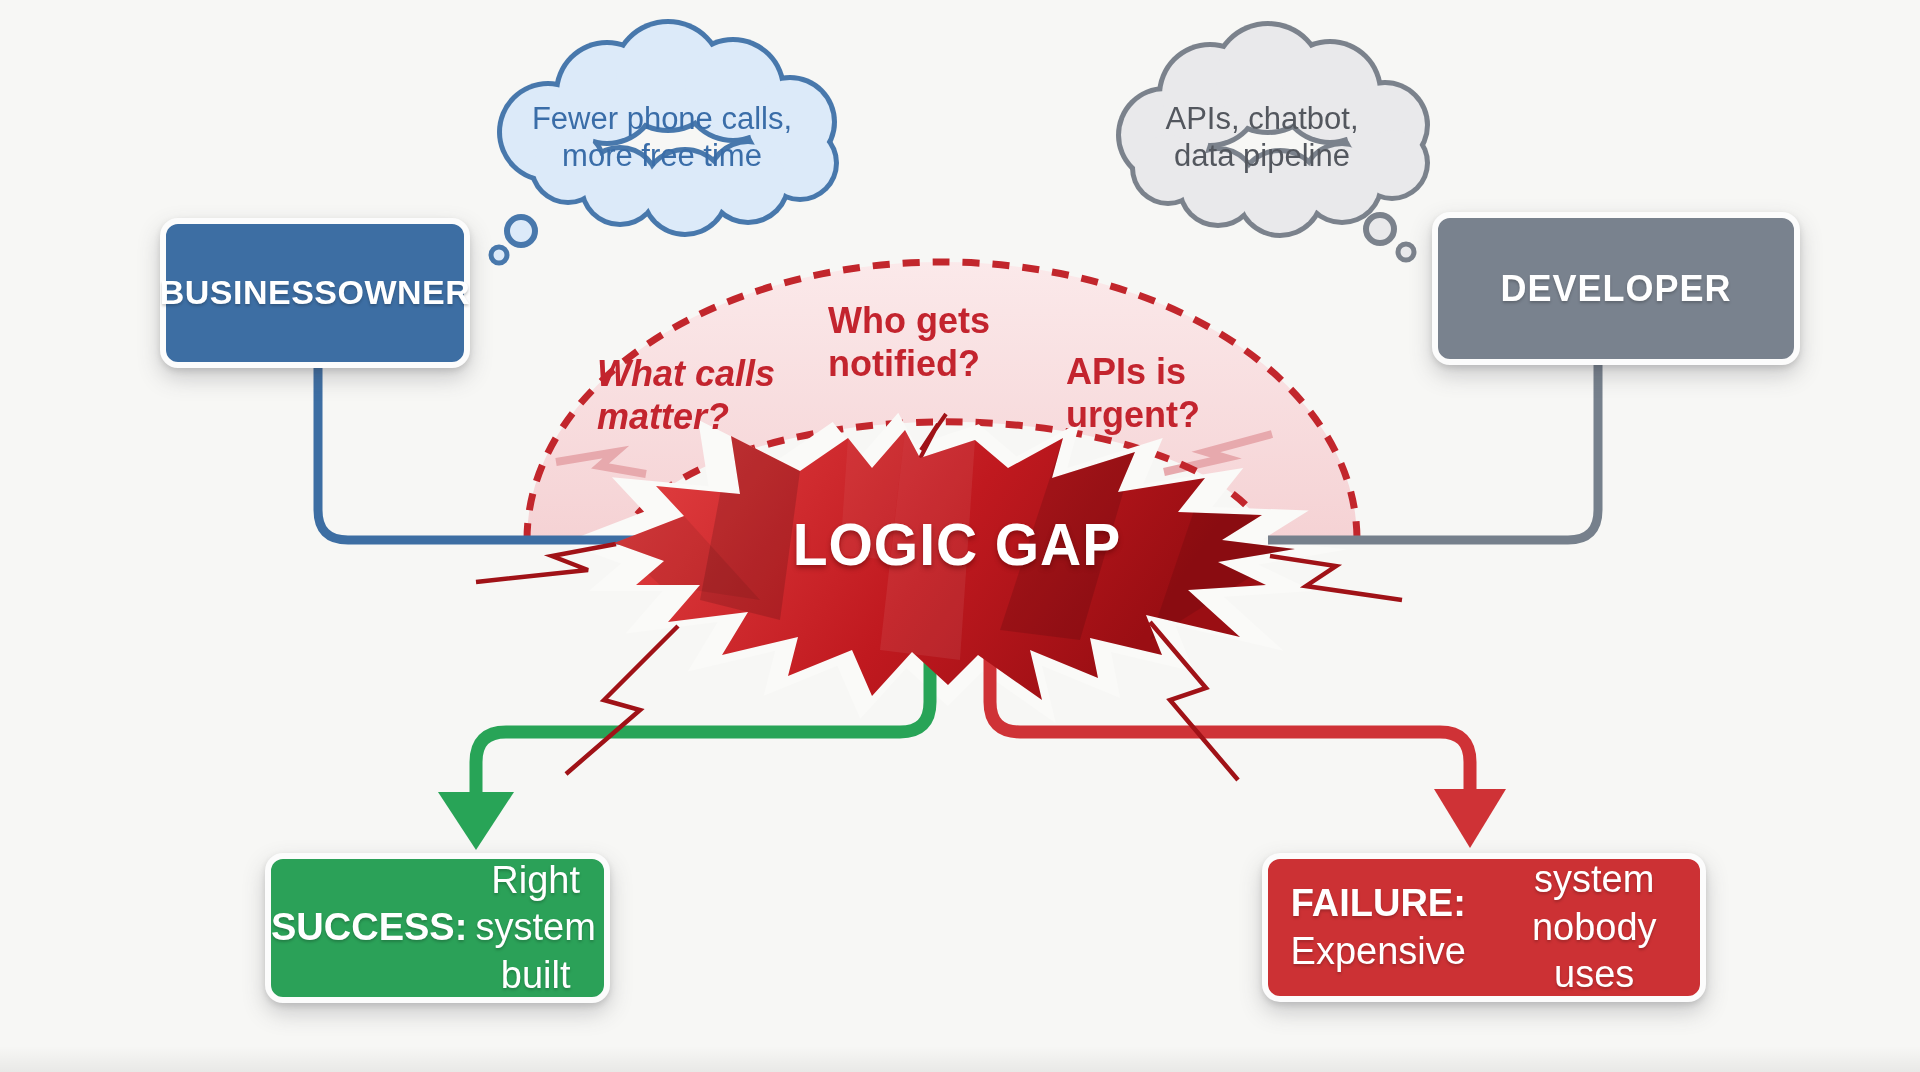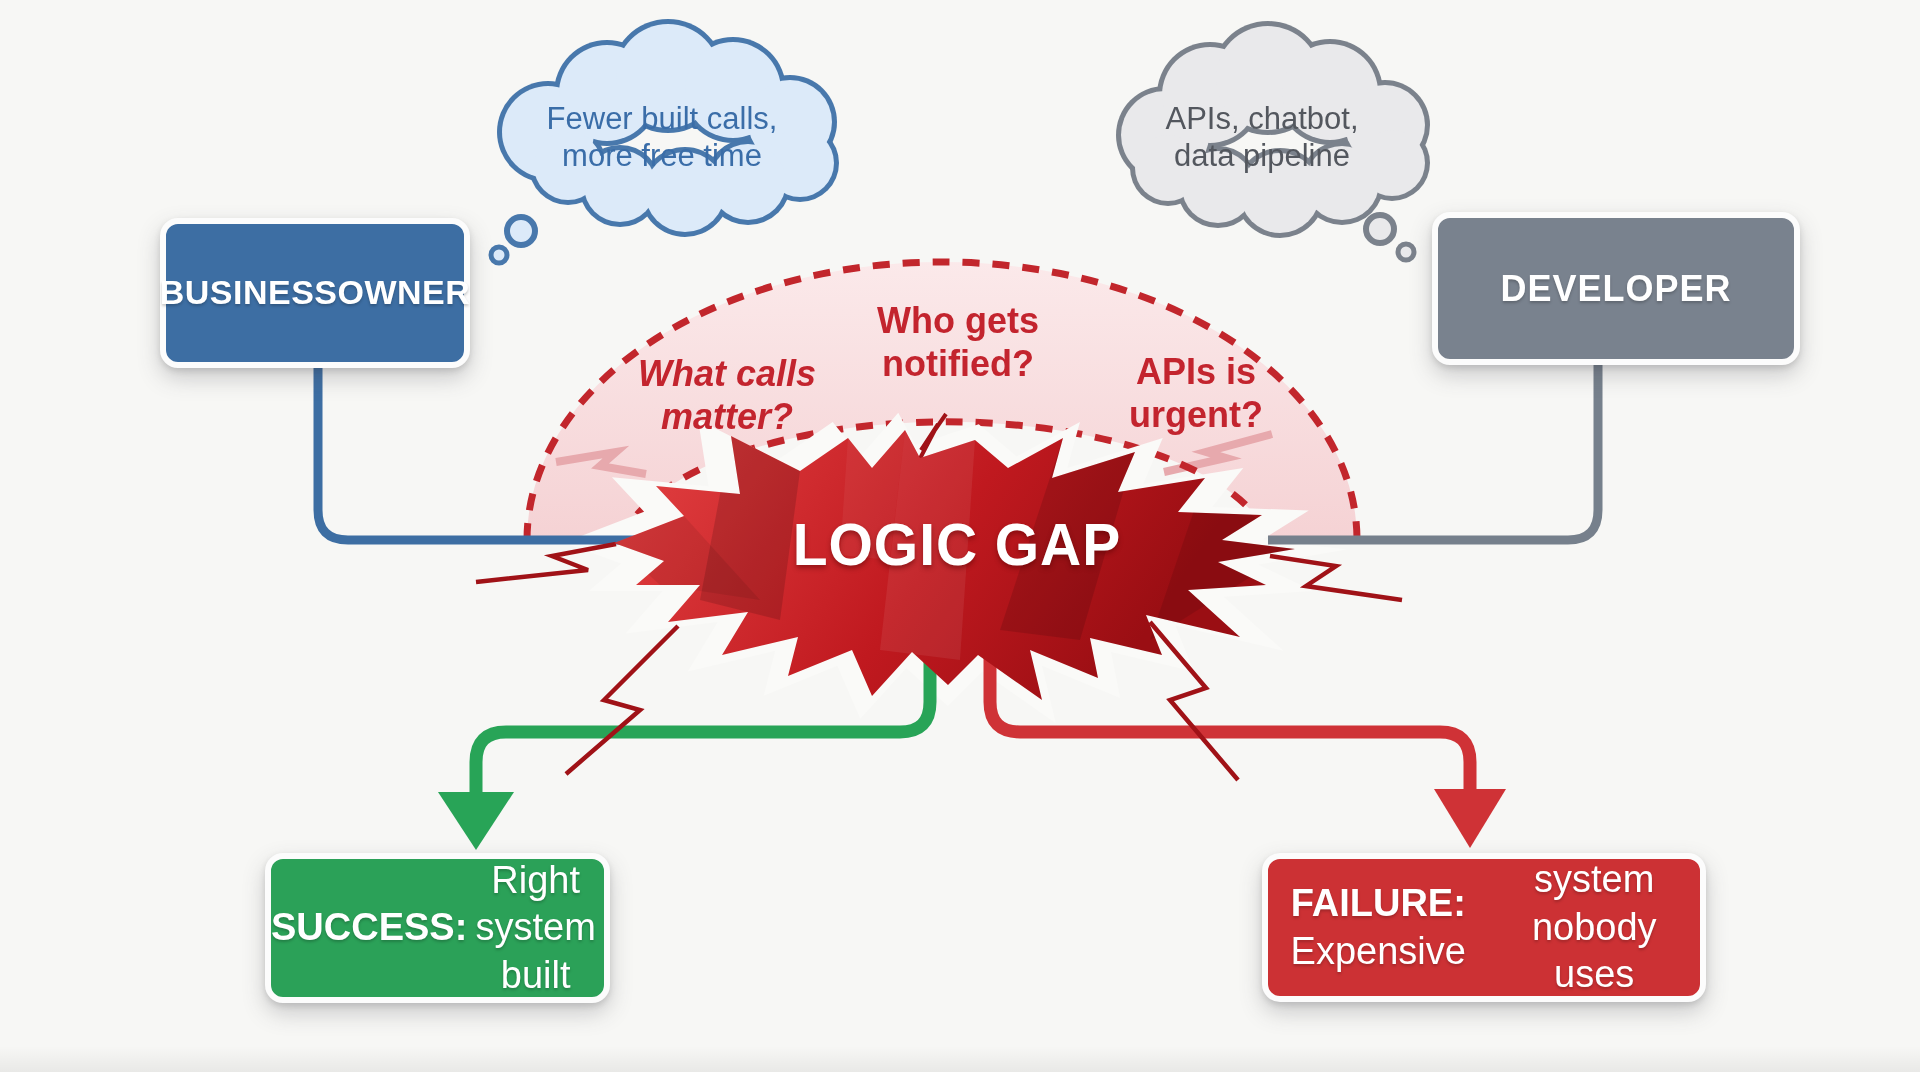--- a/index.html
+++ b/index.html
@@ -30,21 +30,21 @@
   #dev-box{left:1432px;top:212px;width:368px;height:153px;background:#79828e;
           font-size:36px;font-weight:bold;letter-spacing:1px;}
   #success-box{left:265px;top:853px;width:345px;height:150px;background:#2ba158;
           font-size:38px;line-height:1.25;}
   #failure-box{left:1262px;top:853px;width:444px;height:149px;background:#cc3134;
           font-size:38px;line-height:1.25;}
   .bold{font-weight:bold;}
 
   
   .qtext{
-    position:absolute;width:260px;text-align:center;
+    position:absolute;width:260px;
     font-size:36px;font-weight:bold;line-height:1.2;color:#c3242e;
   }
   #q1{left:597px;top:352px;font-style:italic;}
   #q2{left:828px;top:299px;}
   #q3{left:1066px;top:350px;}
 
   .cloud-text{
     position:absolute;width:330px;text-align:center;
     font-size:31px;font-weight:500;line-height:1.2;
   }
@@ -169,21 +169,21 @@
           <circle cx="1280" cy="193" r="40"></circle>
         <circle cx="1218" cy="187" r="36"></circle>
           <circle cx="1168" cy="168" r="33"></circle>
       </g>
       <circle cx="1380" cy="229" r="14" fill="#e9e9eb" stroke="#7b828c" stroke-width="6"></circle>
       <circle cx="1406" cy="252" r="8" fill="#e9e9eb" stroke="#7b828c" stroke-width="5"></circle>
     </g>
   </svg>
 
   <div class="cloud-text" id="cloud-text-left">
-    <span class="l1" style="display:block">Fewer built calls,</span>
+    <span class="l1" style="display:block">Fewer phone calls,</span>
     <span class="l2" style="display:block">more free time</span>
   </div>
   <div class="cloud-text" id="cloud-text-right">
     <span class="l1" style="display:block">APIs, chatbot,</span>
     <span class="l2" style="display:block">data pipeline</span>
   </div>
 
   <div class="node" id="bo-box">
     <span class="l1">BUSINESS</span>
     <span class="l2">OWNER</span>

